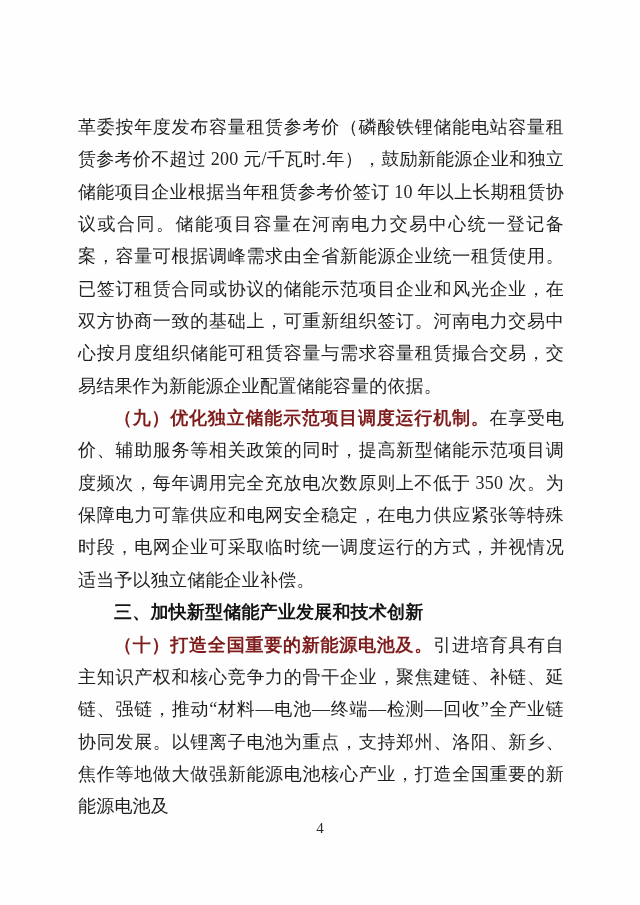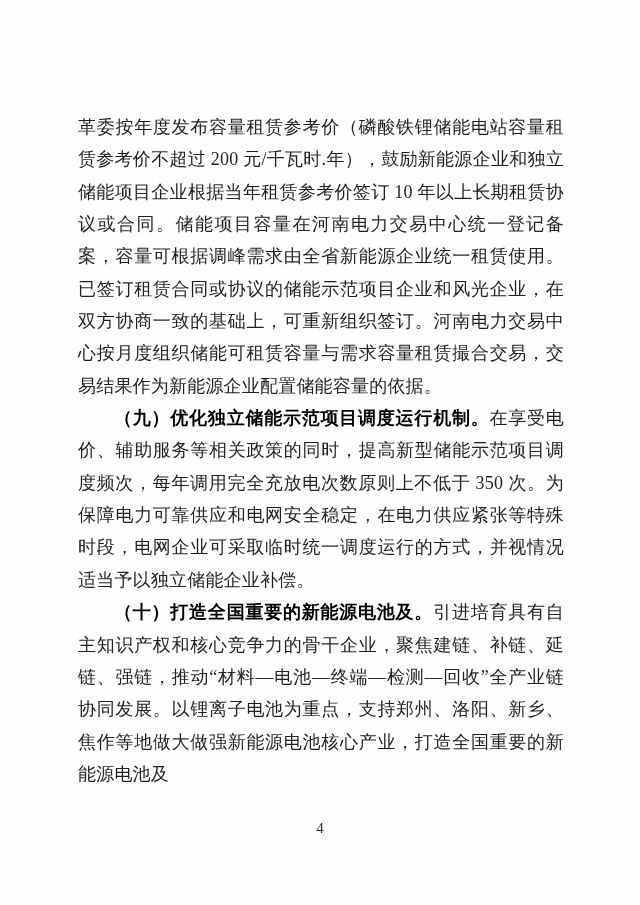--- a/index.html
+++ b/index.html
@@ -31,21 +31,21 @@
     text-justify: inter-character;
     letter-spacing: 0.2px;
     word-break: break-all;
   }
   .indent {
     text-indent: 36px;
   }
   .lead-bold {
     font-family: "Liberation Sans", "DejaVu Sans", sans-serif;
     font-weight: 700;
-    color: #000000;
+    color: #7f1d1d;
   }
   .section-heading {
     margin: 0;
     padding: 0 0 0 36px;
     font-size: 18px;
     line-height: 32.35px;
     font-family: "Liberation Sans", "DejaVu Sans", sans-serif;
     font-weight: 700;
     color: #151515;
     letter-spacing: 0.2px;
@@ -65,19 +65,20 @@
 </head>
 <body>
 
 <div class="page">
   <div class="content">
 
     <p><span>革委按年度发布容量租赁参考价（磷酸铁锂储能电站容量租赁参考价不超过 200 元/千瓦时.年），鼓励新能源企业和独立储能项目企业根据当年租赁参考价签订 10 年以上长期租赁协议或合同。储能项目容量在河南电力交易中心统一登记备案，容量可根据调峰需求由全省新能源企业统一租赁使用。已签订租赁合同或协议的储能示范项目企业和风光企业，在双方协商一致的基础上，可重新组织签订。河南电力交易中心按月度组织储能可租赁容量与需求容量租赁撮合交易，交易结果作为新能源企业配置储能容量的依据。</span></p>
 
     <p class="indent"><span class="lead-bold">（九）优化独立储能示范项目调度运行机制。</span><span>在享受电价、辅助服务等相关政策的同时，提高新型储能示范项目调度频次，每年调用完全充放电次数原则上不低于 350 次。为保障电力可靠供应和电网安全稳定，在电力供应紧张等特殊时段，电网企业可采取临时统一调度运行的方式，并视情况适当予以独立储能企业补偿。</span></p>
 
+    <h2 class="section-heading">三、加快新型储能产业发展和技术创新</h2>
 
     <p class="indent"><span class="lead-bold">（十）打造全国重要的新能源电池及。</span><span>引进培育具有自主知识产权和核心竞争力的骨干企业，聚焦建链、补链、延链、强链，推动“材料—电池—终端—检测—回收”全产业链协同发展。以锂离子电池为重点，支持郑州、洛阳、新乡、焦作等地做大做强新能源电池核心产业，打造全国重要的新能源电池及</span></p>
 
   </div>
 
   <div class="page-number">4</div>
 </div>
 
 </body></html>

